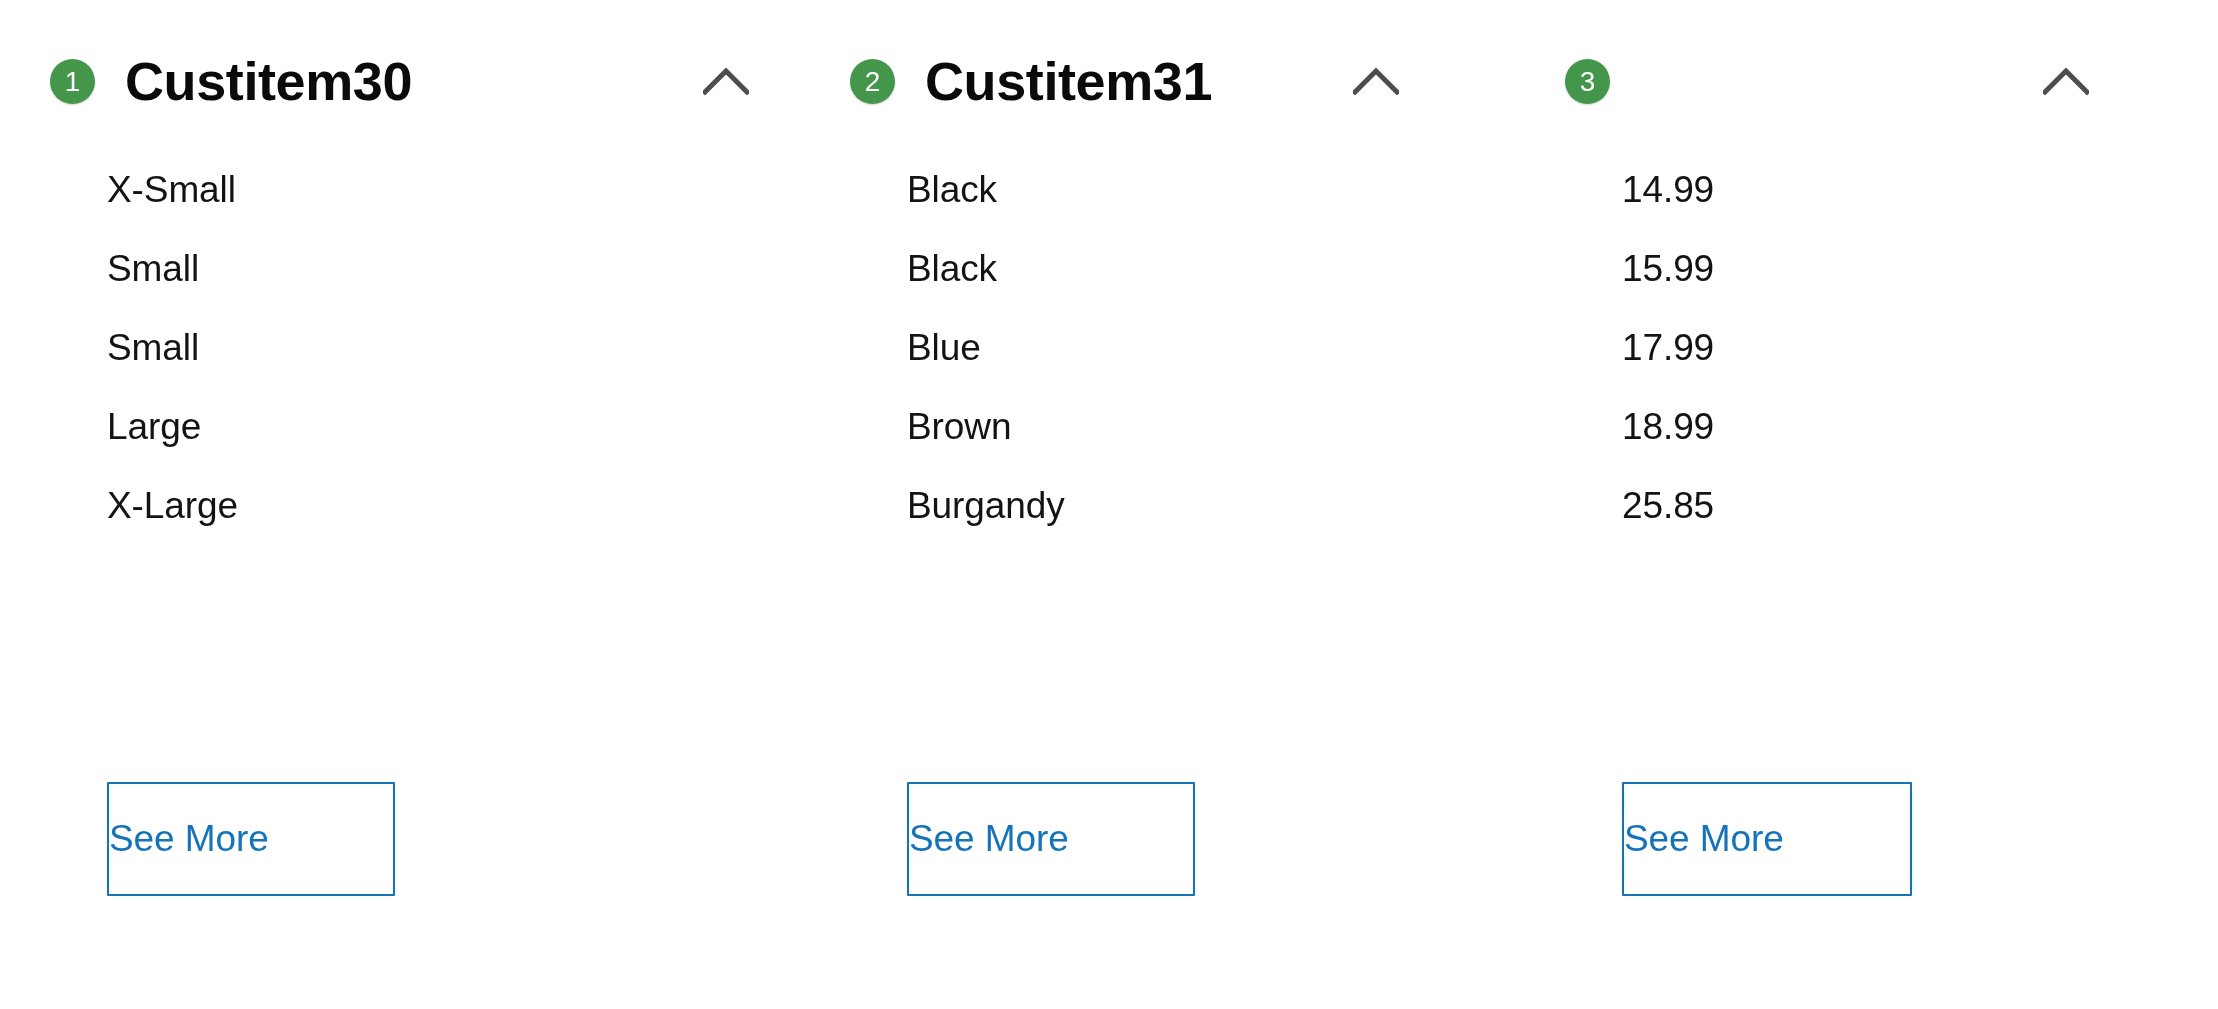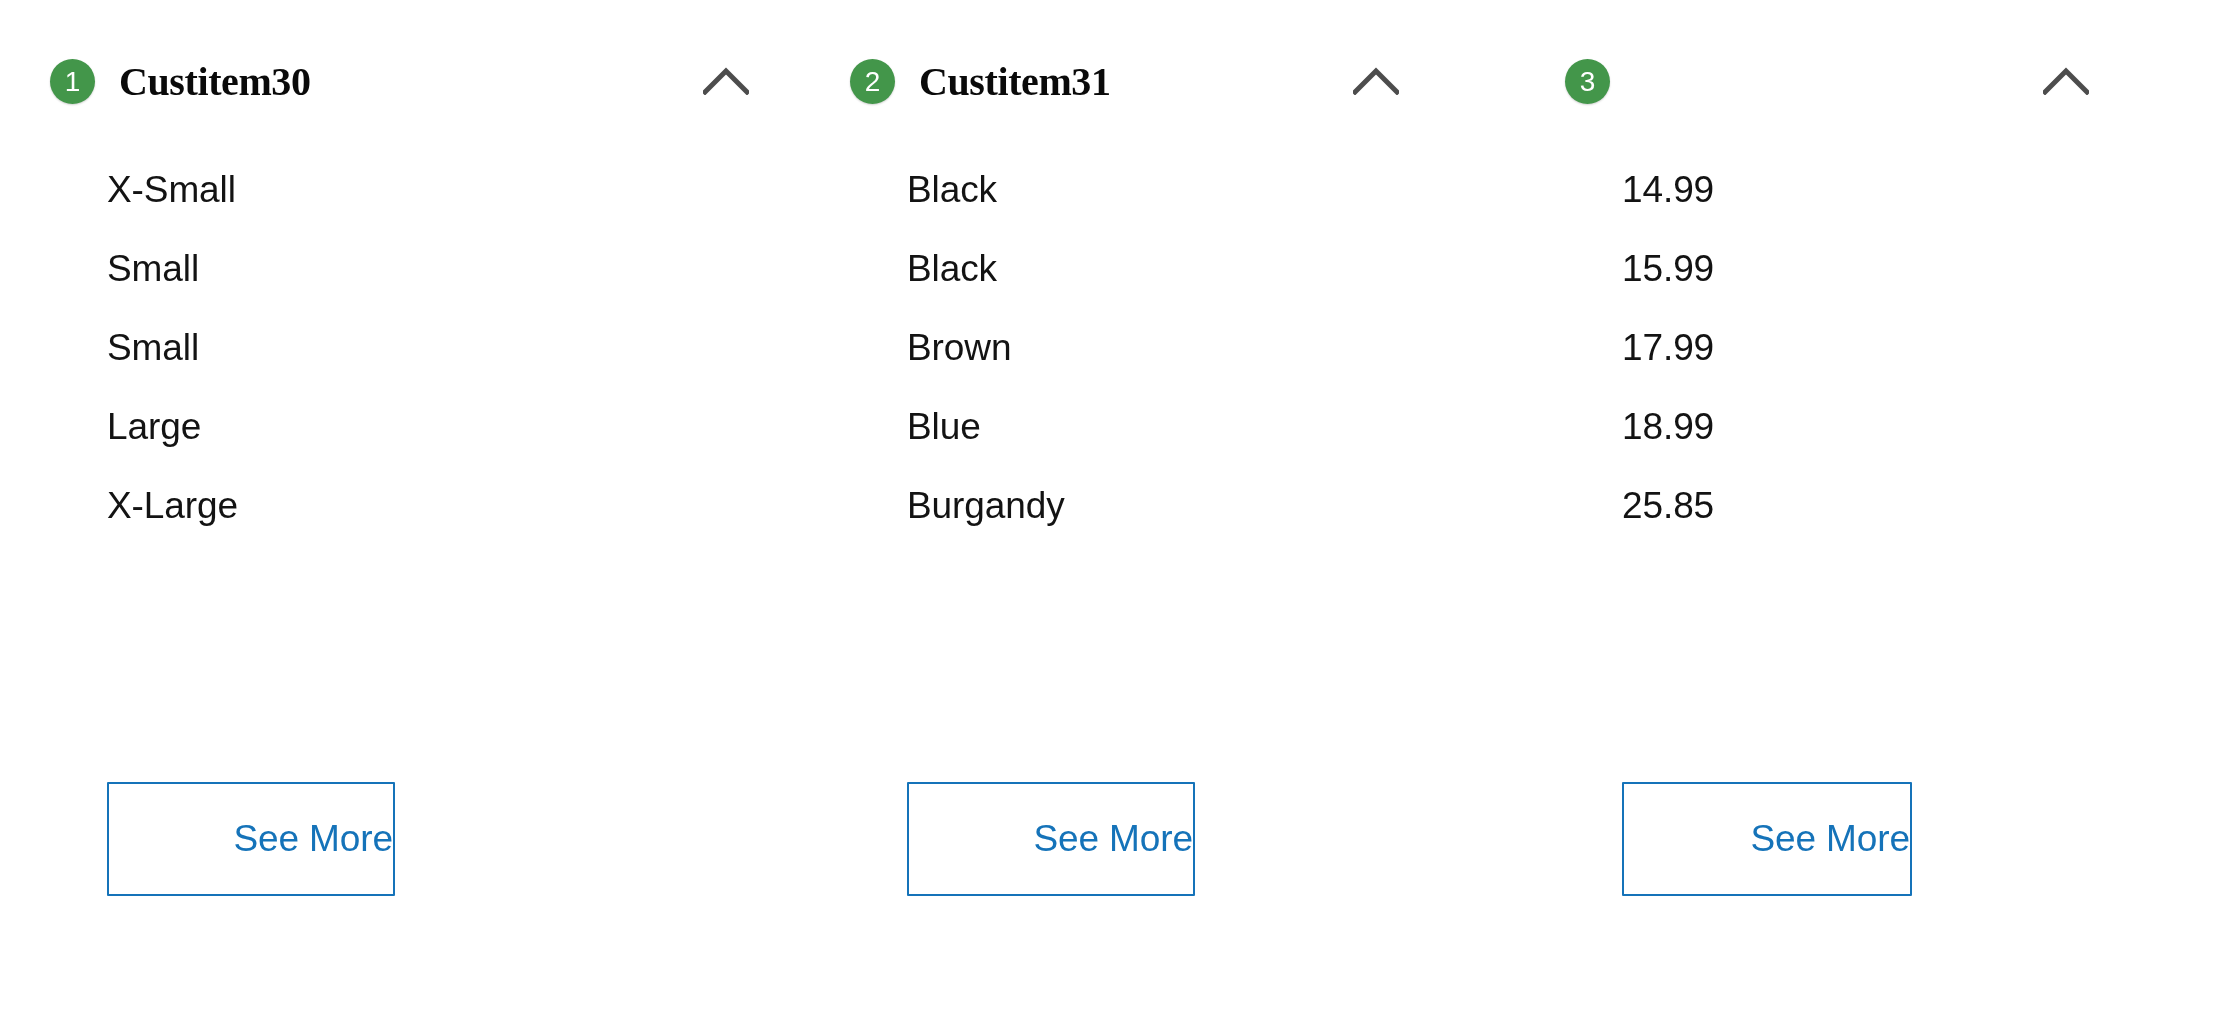--- a/index.html
+++ b/index.html
@@ -55,27 +55,26 @@
     font-weight: 400;
     line-height: 45px;
     text-align: center;
     letter-spacing: 0;
     box-shadow: 0 1px 2px rgba(0,0,0,0.18);
     user-select: none;
   }
 
   .col-title {
     flex: 0 0 auto;
-    margin-left: 24px;
-    font-size: 40px;
+    margin-left: 30px;
+    font-size: 54px;
     font-weight: 700;
     color: #0a0a0a;
     letter-spacing: -0.4px;
     white-space: nowrap;
-    font-family: Liberation Serif, serif;
   }
 
   .chevron {
     position: absolute;
     top: 50%;
     transform: translateY(-50%);
     width: 52px;
     height: 52px;
     display: flex;
     align-items: center;
@@ -118,21 +117,21 @@
     box-sizing: border-box;
     border: 2px solid #1573b9;
     border-radius: 1px;
     background: #ffffff;
     color: #1573b9;
     font-family: "Liberation Sans", "DejaVu Sans", sans-serif;
     font-size: 37px;
     font-weight: 400;
     letter-spacing: -0.1px;
     line-height: 110px;
-    text-align: right;
+    text-align: left;
     padding: 0;
     cursor: pointer;
   }
   .col-3 .see-more { width: 290px; }
 </style>
 </head>
 <body>
 
 <div class="board">
 
@@ -165,22 +164,22 @@
       <span class="chevron">
         <svg width="46" height="28" viewBox="0 0 46 28" aria-hidden="true">
           <path d="M2 25 L23 4 L44 25" fill="none" stroke="#4d4d4d" stroke-width="5" stroke-linecap="square" stroke-linejoin="miter"></path>
         </svg>
       </span>
     </div>
 
     <ul class="option-list">
       <li class="option-item">Black</li>
       <li class="option-item">Black</li>
+      <li class="option-item">Blue</li>
       <li class="option-item">Brown</li>
-      <li class="option-item">Blue</li>
       <li class="option-item">Burgandy</li>
     </ul>
 
     <button class="see-more">See More</button>
   </section>
 
   <section class="column col-3">
     <div class="col-header">
       <span class="badge">3</span>
       <span class="chevron">

